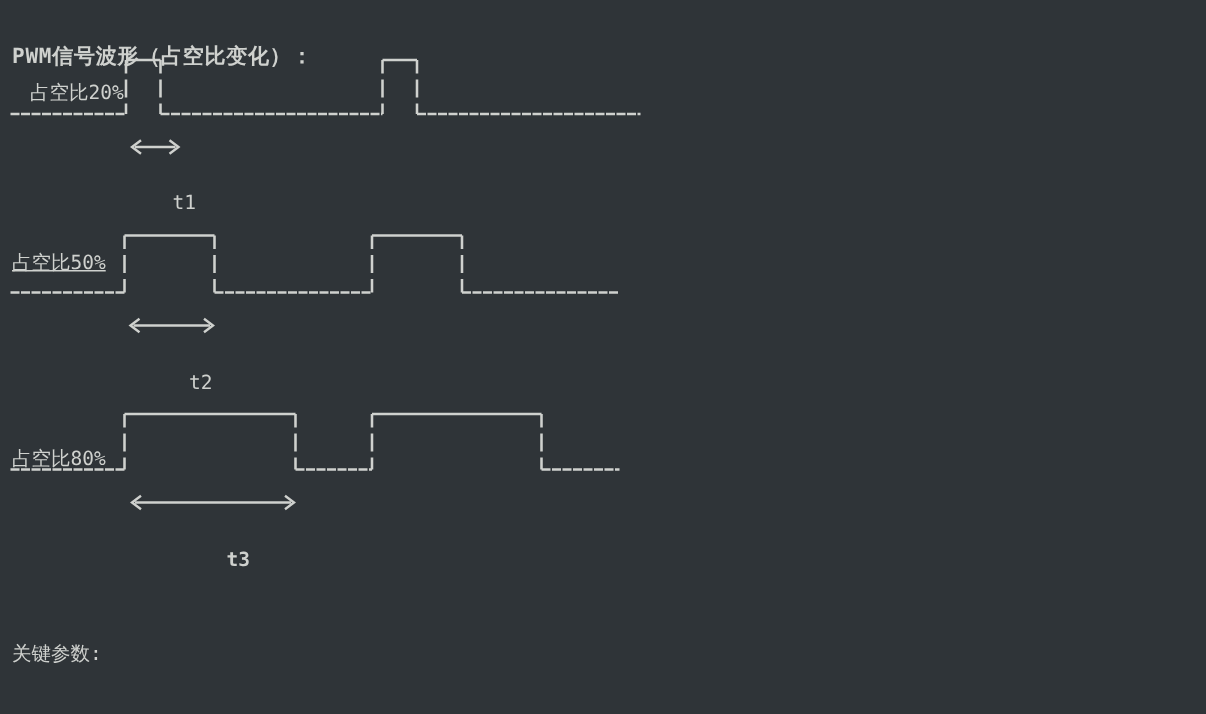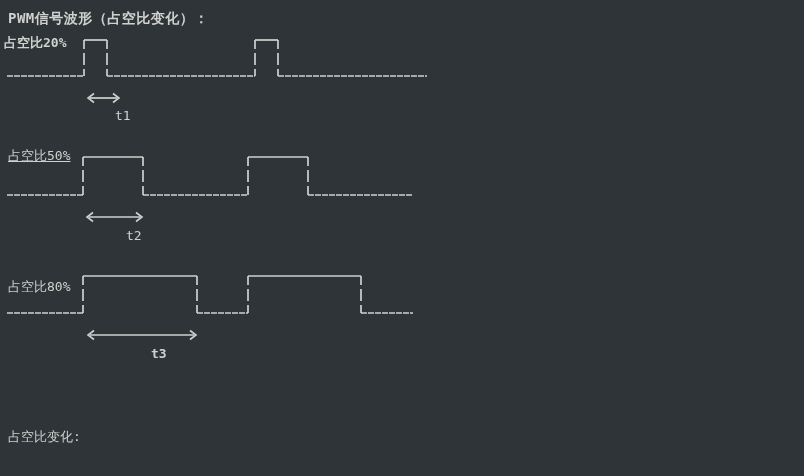--- a/index.html
+++ b/index.html
@@ -4,23 +4,23 @@
 <style>
   html,body{margin:0;padding:0;background:#1e1e1e;}
   .screen{
     position:relative;
     width:804px;height:476px;
     background:var(--bg,#2f3438);
     overflow:hidden;
     font-family:"DejaVu Sans Mono", monospace;
     color:var(--fg,#cfd1ce);
   }
-  .txt{position:absolute;white-space:pre;font-size:13px;line-height:14px;}
+  .txt{position:absolute;white-space:pre;font-size:13px;line-height:14px;margin-top:20px;}
   .title{left:8px;top:11px;font-size:14px;line-height:15px;font-weight:bold;letter-spacing:0.5px;}
-  .lbl0{left:4px;top:36px;font-weight:bold;}
+  .lbl0{left:20px;top:36px;}
   .lbl1{left:8px;top:149px;text-decoration:underline;}
   .lbl2{left:8px;top:280px;}
   .t0{left:115px;top:109px;}
   .t1{left:126px;top:229px;}
   .t2{left:151px;top:347px;font-weight:bold;}
   .params{position:absolute;left:8px;top:386px;font-size:13px;line-height:20.5px;white-space:pre;}
   .wave-svg{position:absolute;left:0;top:0;}
 </style>
 </head>
 <body>
@@ -70,19 +70,19 @@
 
   <div class="txt lbl0">占空比20%</div>
   <div class="txt lbl1">占空比50%</div>
   <div class="txt lbl2">占空比80%</div>
 
   <div class="txt t0">t1</div>
   <div class="txt t1">t2</div>
   <div class="txt t2">t3</div>
 
   <div class="params">
-    <div>占空比变化:</div>
+    <div>关键参数:</div>
     
     
     
   </div>
 
 </div>
 
 </body></html>

